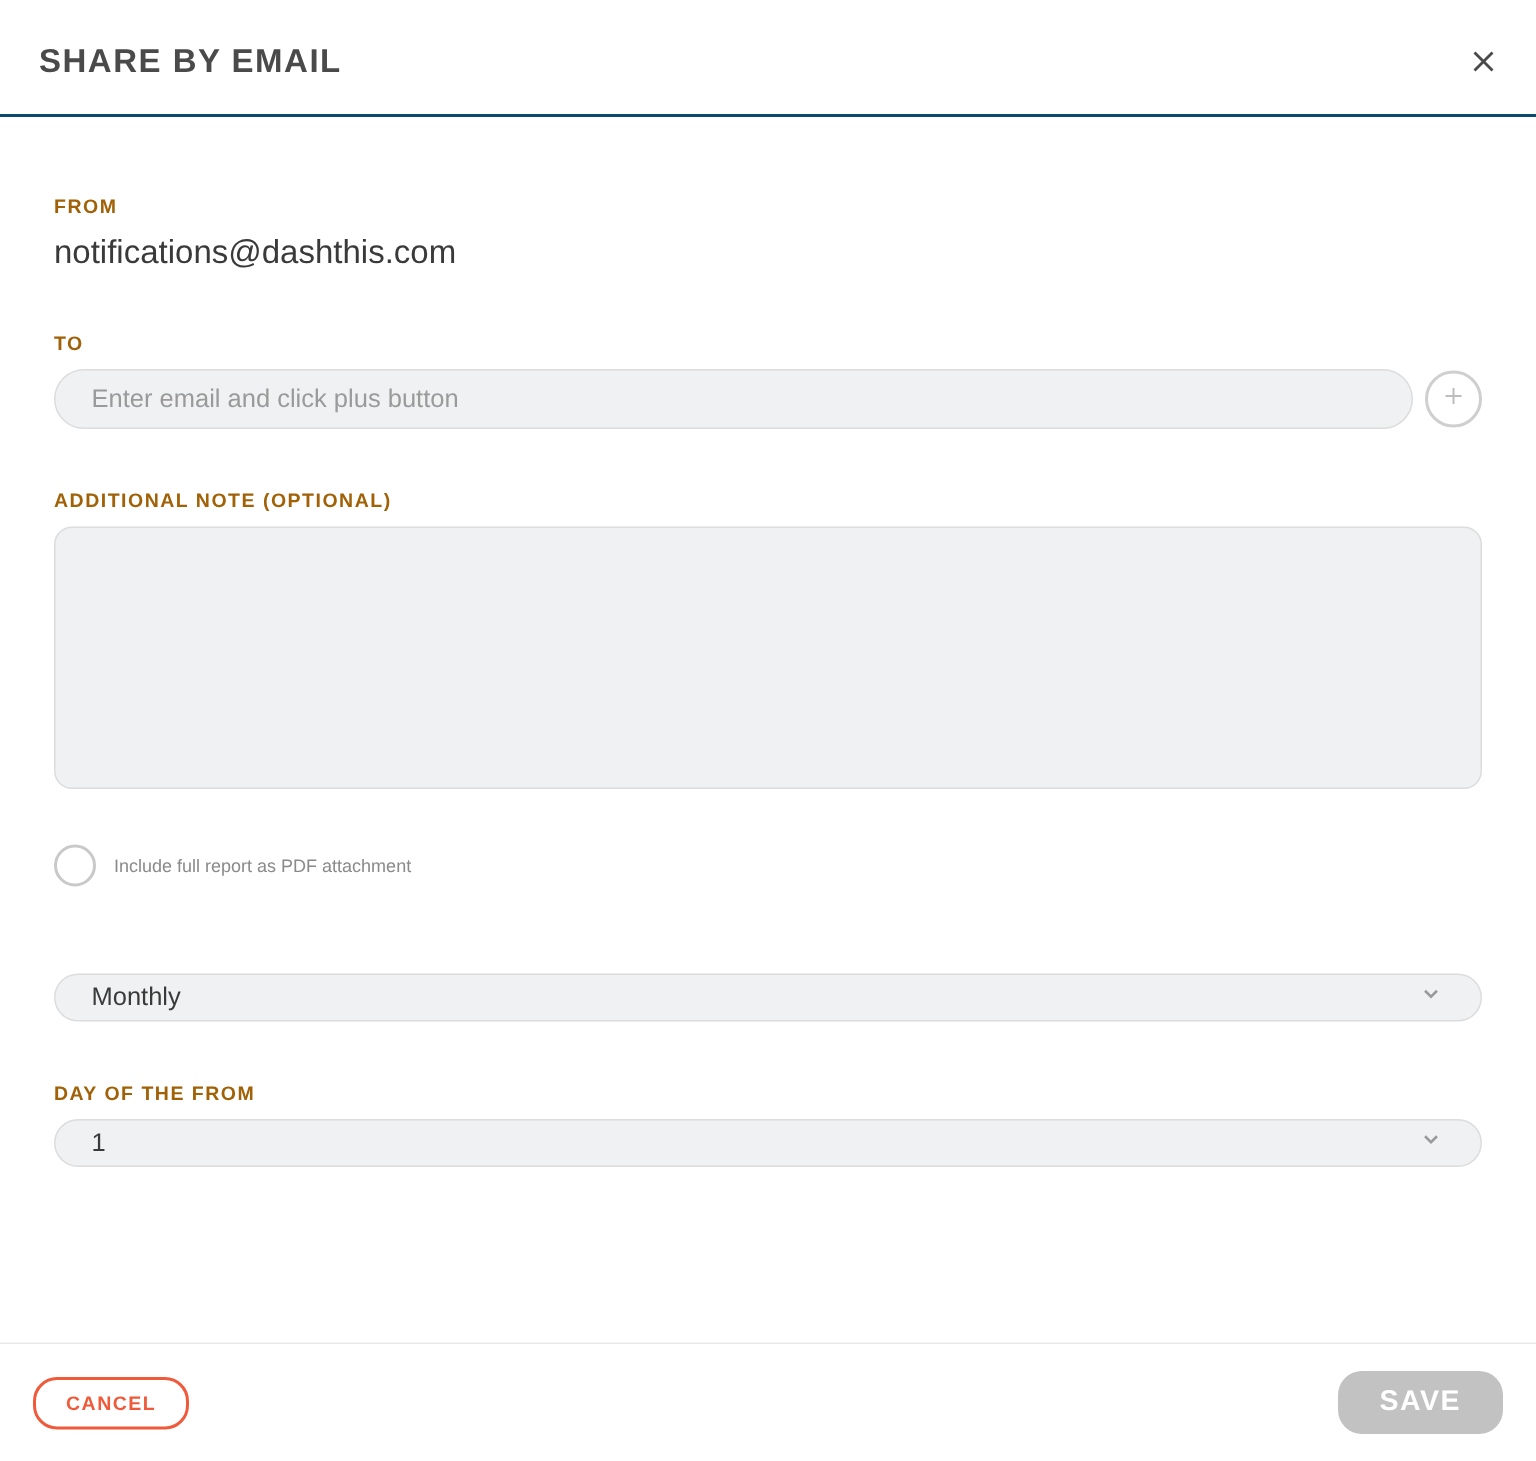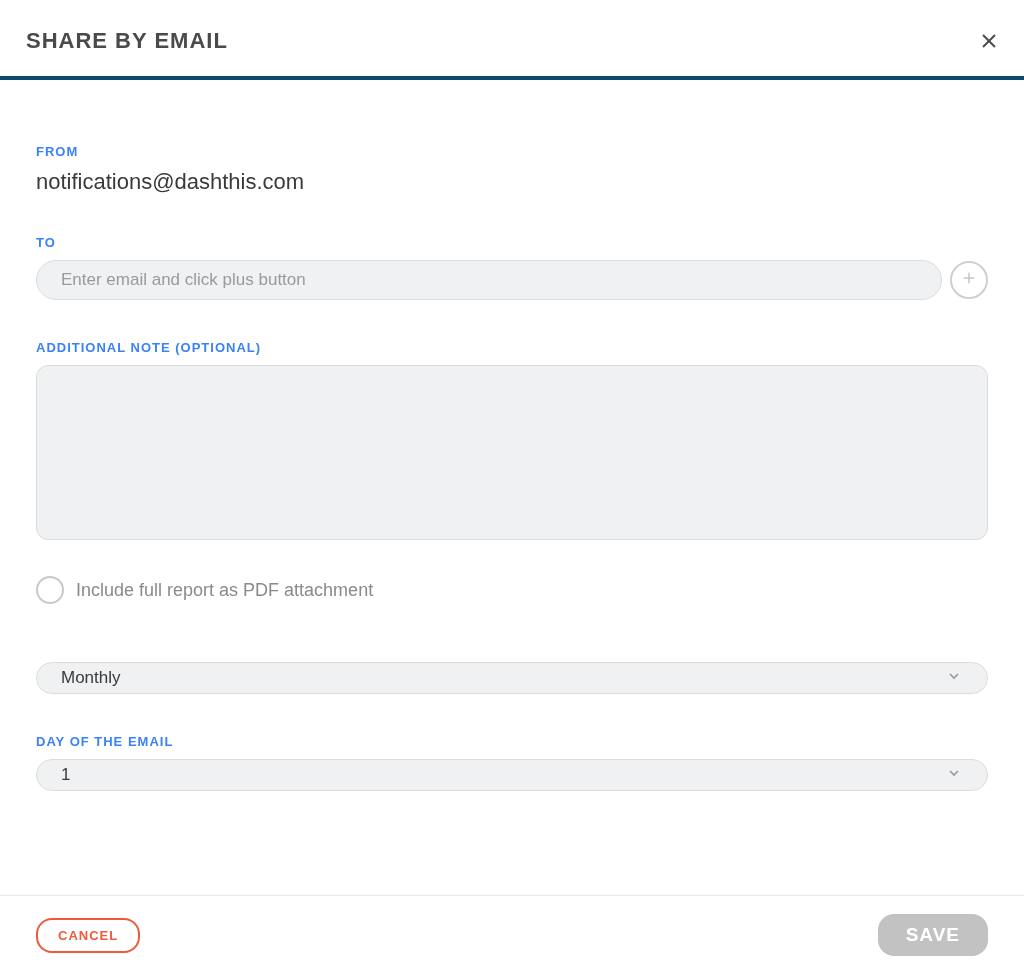--- a/index.html
+++ b/index.html
@@ -12,44 +12,43 @@
       background: #ffffff;
       width: 1024px;
       height: 974px;
       position: relative;
     }
     .modal-header {
       display: flex;
       justify-content: space-between;
       align-items: center;
       padding: 28px 26px 22px 26px;
-      border-bottom: 4px solid #0c4a6e;
+      border-bottom: 2px solid #0c4a6e;
     }
     .modal-title {
       font-size: 22px;
       font-weight: 700;
       letter-spacing: 1px;
       color: #4a4a4a;
     }
     .close-icon {
       width: 18px;
       height: 18px;
       cursor: pointer;
       color: #4a4a4a;
     }
     .content {
       padding: 52px 36px 0 36px;
     }
     .label {
       font-size: 13px;
       font-weight: 700;
       letter-spacing: 1px;
-      color: #3b82f6;
+      color: #a16207;
       margin-bottom: 10px;
-      margin-top: 12px;
     }
     .from-value {
       font-size: 22px;
       color: #3a3a3a;
       margin-bottom: 40px;
     }
     .to-row {
       display: flex;
       align-items: center;
       gap: 8px;
@@ -109,21 +108,21 @@
     .checkbox-circle {
       width: 28px;
       height: 28px;
       border: 2px solid #c9c9c9;
       border-radius: 50%;
       background: #ffffff;
       cursor: pointer;
       flex-shrink: 0;
     }
     .checkbox-label {
-      font-size: 18px;
+      font-size: 12px;
       color: #8a8a8a;
       text-align: right;
     }
     .select-wrapper {
       position: relative;
       margin-bottom: 40px;
     }
     .select-field {
       width: 100%;
       height: 32px;
@@ -148,21 +147,21 @@
     .chevron svg {
       width: 16px;
       height: 16px;
     }
     .footer {
       position: absolute;
       left: 0;
       right: 0;
       bottom: 0;
       border-top: 1px solid #e8e8e8;
-      padding: 18px 36px;
+      padding: 18px 22px;
       display: flex;
       justify-content: space-between;
       align-items: center;
       background: #ffffff;
     }
     .cancel-btn {
       border: 2px solid #ef5a3a;
       color: #ef5a3a;
       background: #ffffff;
       font-size: 13px;
@@ -227,21 +226,21 @@
     <div class="select-field">
       <span>Monthly</span>
     </div>
     <div class="chevron">
       <svg viewBox="0 0 24 24" fill="none" stroke="currentColor" stroke-width="2.5">
         <polyline points="6 9 12 15 18 9"></polyline>
       </svg>
     </div>
   </div>
 
-  <div class="label">DAY OF THE EMAIL</div>
+  <div class="label">DAY OF THE FROM</div>
   <div class="select-wrapper">
     <div class="select-field">
       <span>1</span>
     </div>
     <div class="chevron">
       <svg viewBox="0 0 24 24" fill="none" stroke="currentColor" stroke-width="2.5">
         <polyline points="6 9 12 15 18 9"></polyline>
       </svg>
     </div>
   </div>

